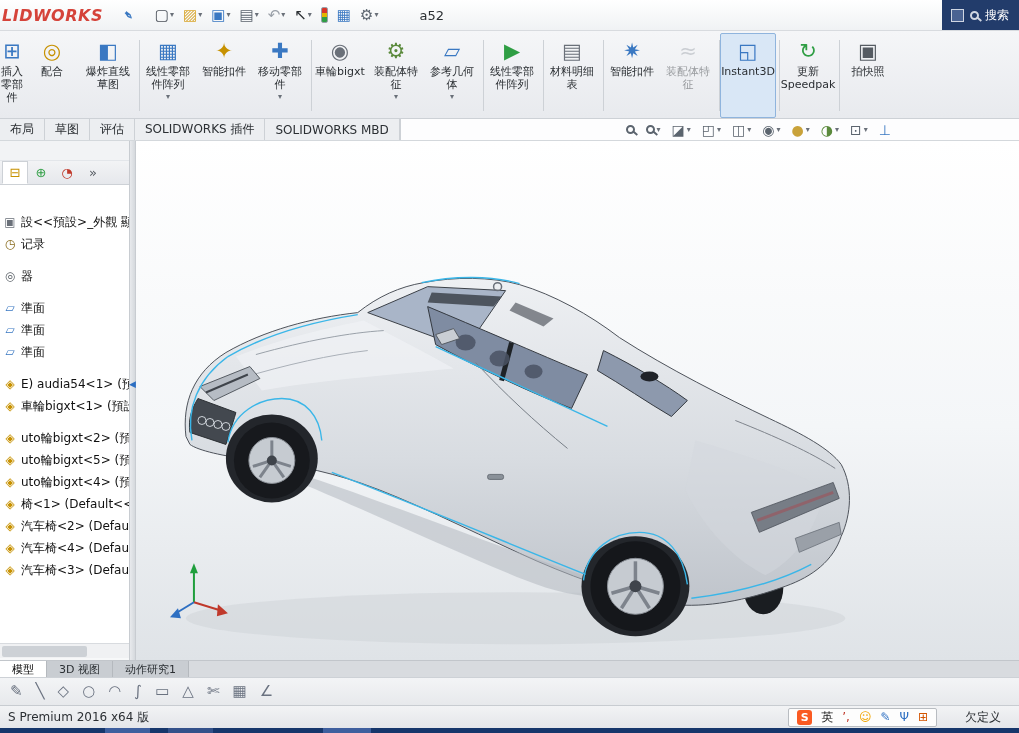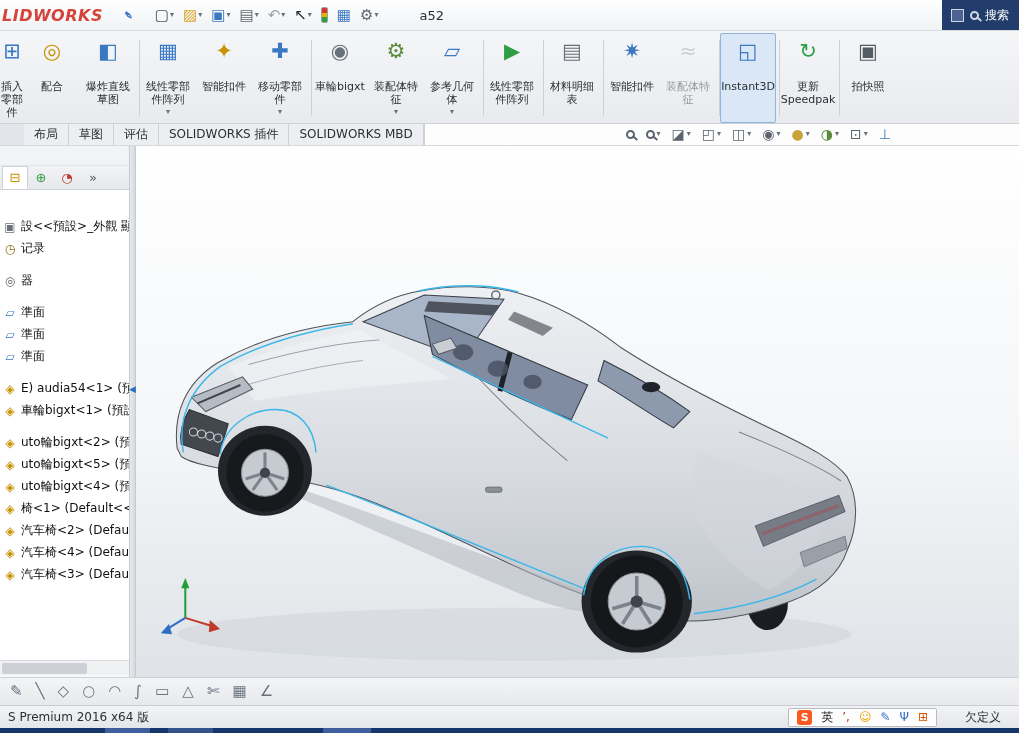--- a/index.html
+++ b/index.html
@@ -24,29 +24,29 @@
   .search-scope{width:13px;height:13px;border:1px solid #cfd6e2;background:#4a6392;display:inline-block;}
   .mag{width:9px;height:9px;border:2px solid #cfd6e2;border-radius:50%;display:inline-block;position:relative;}
   .mag::after{content:"";position:absolute;width:6px;height:2px;background:#cfd6e2;right:-5px;bottom:-2px;transform:rotate(40deg);}
 
   
   .ribbon{flex:0 0 88px;display:flex;align-items:stretch;background:linear-gradient(#f5f6f8,#e8eaee);border-bottom:1px solid #cdd1d6;padding:2px 2px 0 0;}
   .rbtn{width:56px;display:flex;flex-direction:column;align-items:center;padding:4px 2px 2px;text-align:center;border:1px solid transparent;border-radius:2px;position:relative;}
   .rbtn.sep::before{content:"";position:absolute;left:-2px;top:6px;bottom:6px;width:1px;background:#cdd1d6;}
   .rbtn.sep{margin-left:4px;}
   .ricon{font-size:21px;line-height:26px;height:26px;}
-  .rlabel{font-size:11px;line-height:1.18;margin-top:17px;color:#2b2f33;}
+  .rlabel{font-size:11px;line-height:1.18;margin-top:2px;color:#2b2f33;}
   .rcaret.show{display:block;margin-top:1px;}
   .rbtn.active{background:#d9e7f6;border-color:#8fb4dd;}
   .rbtn.disabled{opacity:.45;}
   .rbtn.clip{width:24px;overflow:hidden;padding-left:0;padding-right:0;}
 
   
   .cmdrow{flex:0 0 22px;display:flex;align-items:stretch;background:#fdfdfe;border-bottom:1px solid #d4d8dc;}
-  .cmdtabs{display:flex;background:#e2e5e9;border-right:1px solid #cdd1d6;padding-left:24px;}
+  .cmdtabs{display:flex;background:#e2e5e9;border-right:1px solid #cdd1d6;}
   .cmdtab{padding:0 10px;display:flex;align-items:center;font-size:12px;border-right:1px solid #cdd1d6;background:#eceef1;color:#2b2f33;white-space:nowrap;}
   .headsup{display:flex;align-items:center;gap:11px;margin-left:auto;margin-right:128px;}
   .hitem{display:flex;align-items:center;gap:1px;}
   .hicon{font-size:14px;color:#5b646e;line-height:1;}
   .hicon.mag{font-size:0;width:9px;height:9px;border:2px solid #5b646e;border-radius:50%;display:inline-block;position:relative;}
   .hicon.mag::after{content:"";position:absolute;width:6px;height:2px;background:#5b646e;right:-5px;bottom:-2px;transform:rotate(40deg);}
 
   
   .main{flex:1 1 auto;display:flex;min-height:0;}
   .panel{width:129px;background:#f7f8f9;display:flex;flex-direction:column;min-height:0;}
@@ -520,20 +520,28 @@
           <polygon points="54,433 62,433 58,423" fill="#1f9e3c"></polygon>
           <line x1="58" y1="462" x2="84" y2="470" stroke="#c0392b" stroke-width="2"></line>
           <polygon points="82,464 92,473 81,476" fill="#c0392b"></polygon>
           <line x1="58" y1="462" x2="40" y2="473" stroke="#2d6fc2" stroke-width="2"></line>
           <polygon points="42,468 34,477 45,478" fill="#2d6fc2"></polygon>
         </g>
       </svg>
     </div>
   </div>
 
+  <div class="modeltabs">
+
+      <span class="mtab active">模型</span>
+
+      <span class="mtab">3D 视图</span>
+
+      <span class="mtab">动作研究1</span>
+    </div>
 
   <div class="sketchbar">
 
       <span class="skicon">✎</span>
 
       <span class="skicon">╲</span>
 
       <span class="skicon">◇</span>
 
       <span class="skicon">○</span>

